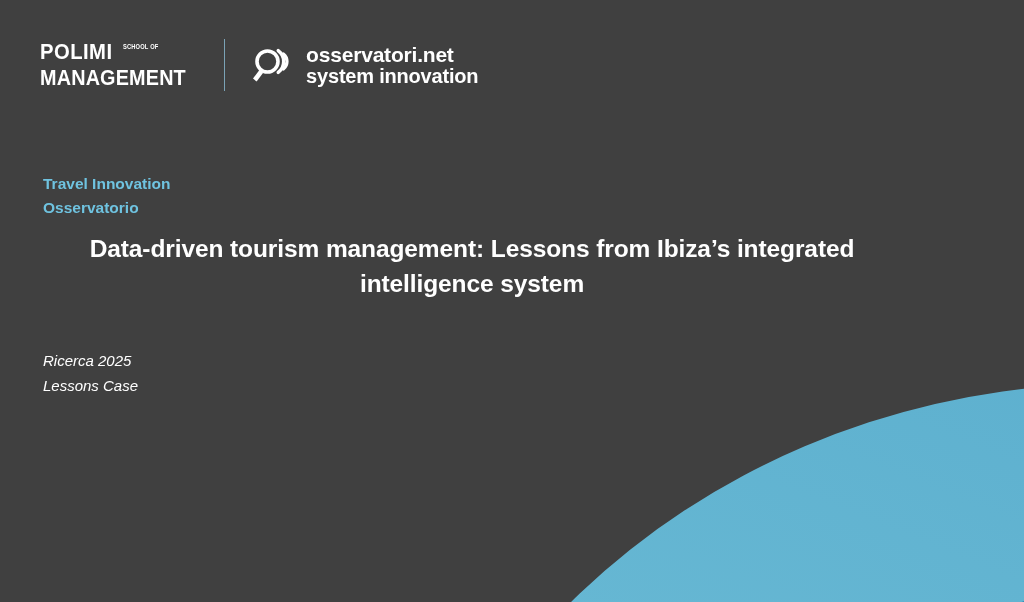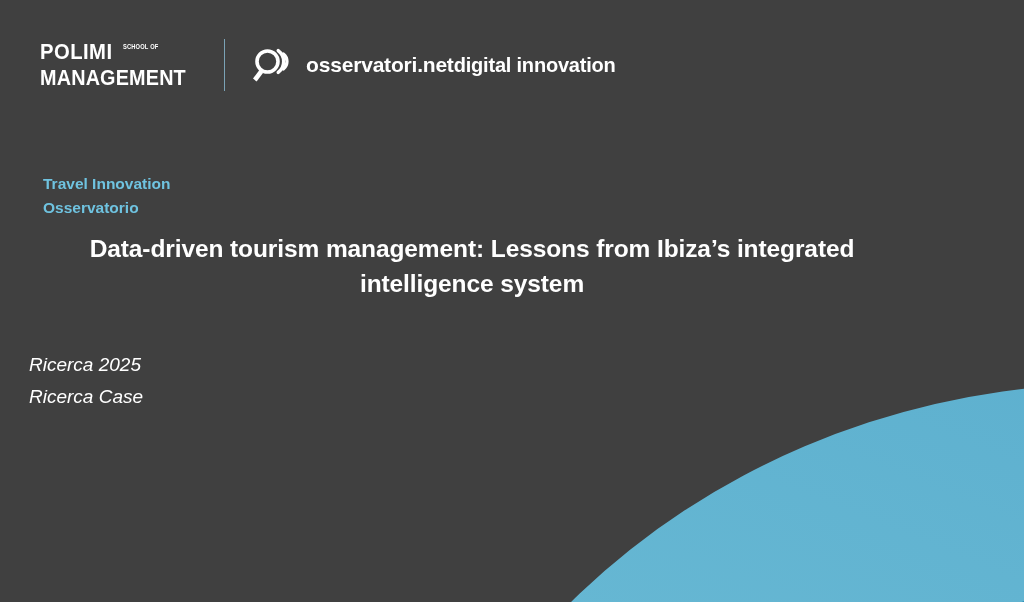--- a/index.html
+++ b/index.html
@@ -99,21 +99,21 @@
     display: flex;
     align-items: center;
   }
   .osserv-mark {
     width: 46px;
     height: 46px;
     flex: 0 0 auto;
     margin-right: 13px;
   }
   .osserv-mark svg { display: block; }
-  .osserv-text { display: flex; flex-direction: row; line-height: 1.04; align-items: flex-end; }
+  .osserv-text { display: flex; flex-direction: column; line-height: 1.04; }
   .osserv-l1 {
     font-size: 21px;
     font-weight: bold;
     color: #ffffff;
     letter-spacing: -0.2px;
   }
   .osserv-l2 {
     font-size: 20px;
     font-weight: bold;
     color: #ffffff;
@@ -140,24 +140,24 @@
     color: #ffffff;
     font-size: 24.5px;
     font-weight: bold;
     line-height: 1.42;
     letter-spacing: -0.1px;
     text-align: center;
   }
 
   .meta {
     position: absolute;
-    left: 29px;
+    left: 43px;
     top: 349px;
     color: #ffffff;
-    font-size: 19px;
+    font-size: 15px;
     font-style: italic;
     line-height: 1.66;
   }
   .meta div { white-space: nowrap; }
 </style>
 </head>
 <body>
 
 <div class="slide">
 
@@ -200,31 +200,31 @@
       <span class="osserv-mark">
         <svg width="46" height="46" viewBox="0 0 46 46" xmlns="http://www.w3.org/2000/svg" aria-hidden="true">
           <circle cx="20.5" cy="19.5" r="10.5" fill="none" stroke="#ffffff" stroke-width="3.6"></circle>
           <path d="M12.6 27.8 L6.0 36.6 L9.6 39.6 L16.2 30.8 Z" fill="#ffffff"></path>
           <path d="M31.2 8.6 A13.6 13.6 0 0 1 31.2 30.4" fill="none" stroke="#ffffff" stroke-width="3.4" stroke-linecap="round"></path>
           <path d="M36.4 12.0 A9.6 9.6 0 0 1 36.4 27.0" fill="none" stroke="#ffffff" stroke-width="3.2" stroke-linecap="round"></path>
         </svg>
       </span>
       <span class="osserv-text">
         <span class="osserv-l1">osservatori.net</span>
-        <span class="osserv-l2">digital innovation</span>
+        <span class="osserv-l2">system innovation</span>
       </span>
     </div>
 
   </div>
 
   <div class="eyebrow">
     <div>Travel Innovation</div>
     <div>Osservatorio</div>
   </div>
 
   <div class="title">Data-driven tourism management: Lessons from Ibiza’s integrated intelligence system</div>
 
   <div class="meta">
     <div>Ricerca 2025</div>
-    <div>Ricerca Case</div>
+    <div>Lessons Case</div>
   </div>
 
 </div>
 
 </body></html>

